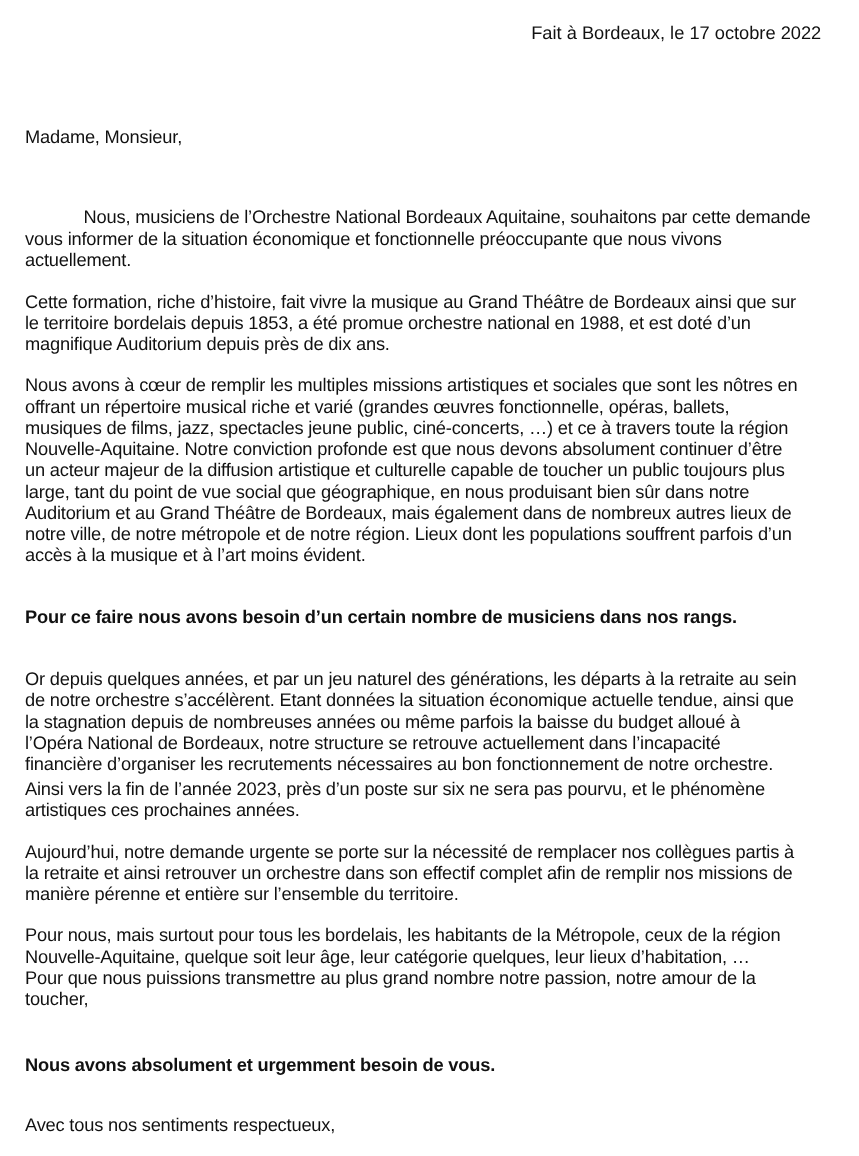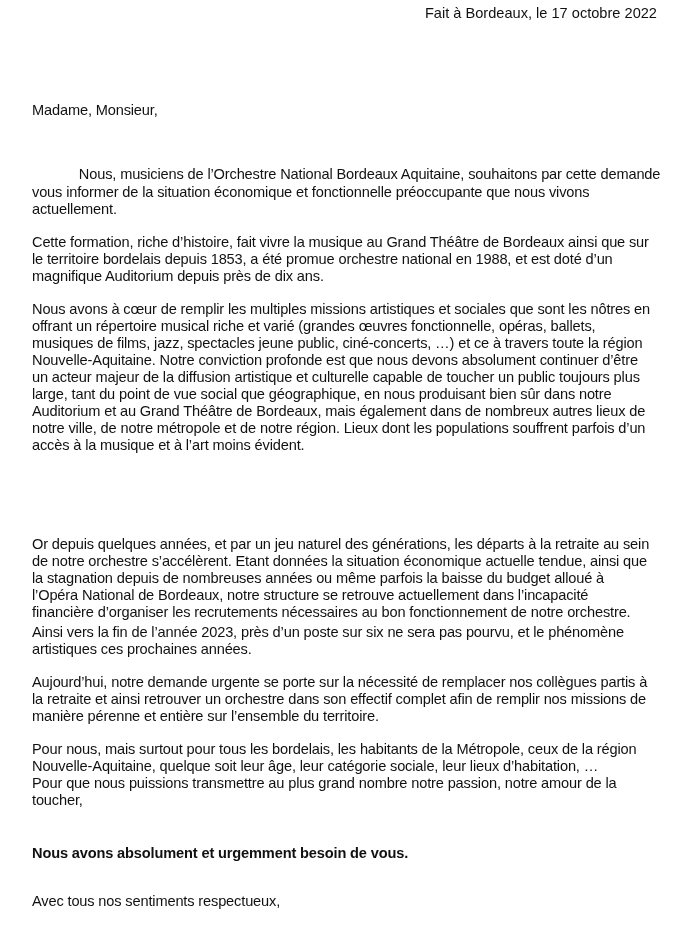--- a/index.html
+++ b/index.html
@@ -1,20 +1,20 @@
 <!DOCTYPE html>
 <html><head>
 <meta charset="utf-8">
 <style>
   html, body { margin: 0; padding: 0; background: #ffffff; }
   body { width: 687px; height: 925px; overflow: hidden; position: relative;
          font-family: "Liberation Sans", sans-serif; font-size: 14.6px; color: #111; }
   .page { position: absolute; left: 0; top: 0; width: 687px; height: 925px; }
-  .line { position: absolute; left: 32px; white-space: pre; line-height: 17px; letter-spacing: -0.15px; text-align: right; }
-  .date { position: absolute; right: 30px; top: 5px; white-space: pre; line-height: 17px; margin-left: 15px; }
+  .line { position: absolute; left: 20px; white-space: pre; line-height: 17px; letter-spacing: -0.15px; text-align: right; }
+  .date { position: absolute; right: 30px; top: 19px; white-space: pre; line-height: 17px; margin-left: 15px; }
   .bold { font-weight: bold; }
 </style>
 </head>
 <body>
 
 <div class="page">
   <div class="date">Fait à Bordeaux, le 17 octobre 2022</div>
   <div class="line" style="top:102px">Madame, Monsieur,</div>
 
   <div>
@@ -34,20 +34,21 @@
     <div class="line" style="top:318px">offrant un répertoire musical riche et varié (grandes œuvres fonctionnelle, opéras, ballets,</div>
     <div class="line" style="top:335px">musiques de films, jazz, spectacles jeune public, ciné-concerts, …) et ce à travers toute la région</div>
     <div class="line" style="top:352px">Nouvelle-Aquitaine. Notre conviction profonde est que nous devons absolument continuer d’être</div>
     <div class="line" style="top:369px">un acteur majeur de la diffusion artistique et culturelle capable de toucher un public toujours plus</div>
     <div class="line" style="top:386px">large, tant du point de vue social que géographique, en nous produisant bien sûr dans notre</div>
     <div class="line" style="top:403px">Auditorium et au Grand Théâtre de Bordeaux, mais également dans de nombreux autres lieux de</div>
     <div class="line" style="top:420px">notre ville, de notre métropole et de notre région. Lieux dont les populations souffrent parfois d’un</div>
     <div class="line" style="top:437px">accès à la musique et à l’art moins évident.</div>
   </div>
 
+  <div class="line bold" style="top:486px">Pour ce faire nous avons besoin d’un certain nombre de musiciens dans nos rangs.</div>
 
   <div>
     <div class="line" style="top:536px">Or depuis quelques années, et par un jeu naturel des générations, les départs à la retraite au sein</div>
     <div class="line" style="top:553px">de notre orchestre s’accélèrent. Etant données la situation économique actuelle tendue, ainsi que</div>
     <div class="line" style="top:570px">la stagnation depuis de nombreuses années ou même parfois la baisse du budget alloué à</div>
     <div class="line" style="top:587px">l’Opéra National de Bordeaux, notre structure se retrouve actuellement dans l’incapacité</div>
     <div class="line" style="top:604px">financière d’organiser les recrutements nécessaires au bon fonctionnement de notre orchestre.</div>
   </div>
 
   <div>
@@ -56,21 +57,21 @@
   </div>
 
   <div>
     <div class="line" style="top:674px">Aujourd’hui, notre demande urgente se porte sur la nécessité de remplacer nos collègues partis à</div>
     <div class="line" style="top:691px">la retraite et ainsi retrouver un orchestre dans son effectif complet afin de remplir nos missions de</div>
     <div class="line" style="top:708px">manière pérenne et entière sur l’ensemble du territoire.</div>
   </div>
 
   <div>
     <div class="line" style="top:741px">Pour nous, mais surtout pour tous les bordelais, les habitants de la Métropole, ceux de la région</div>
-    <div class="line" style="top:758px">Nouvelle-Aquitaine, quelque soit leur âge, leur catégorie sociale, leur lieux d’habitation, …</div>
+    <div class="line" style="top:758px">Nouvelle-Aquitaine, quelque soit leur âge, leur catégorie quelques, leur lieux d’habitation, …</div>
     <div class="line" style="top:775px">Pour que nous puissions transmettre au plus grand nombre notre passion, notre amour de la</div>
     <div class="line" style="top:792px">toucher,</div>
   </div>
 
   <div class="line" style="top:893px">Avec tous nos sentiments respectueux,</div>
 
   <div class="line bold" style="top:845px">Nous avons absolument et urgemment besoin de vous.</div>
 </div>
 
 </body></html>

